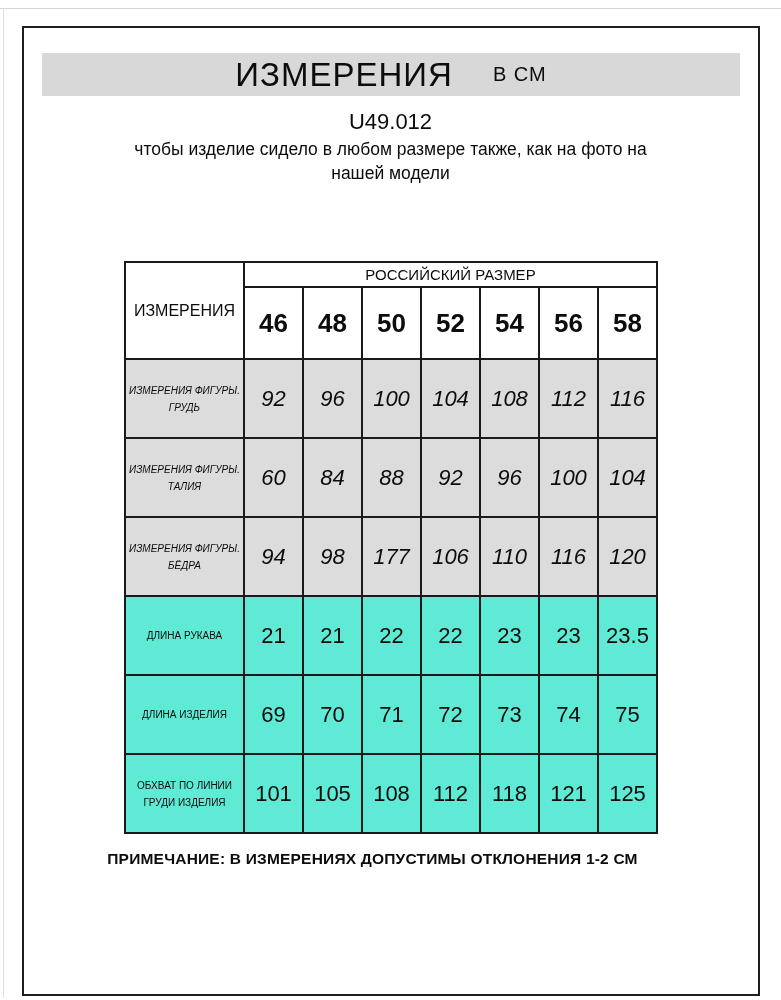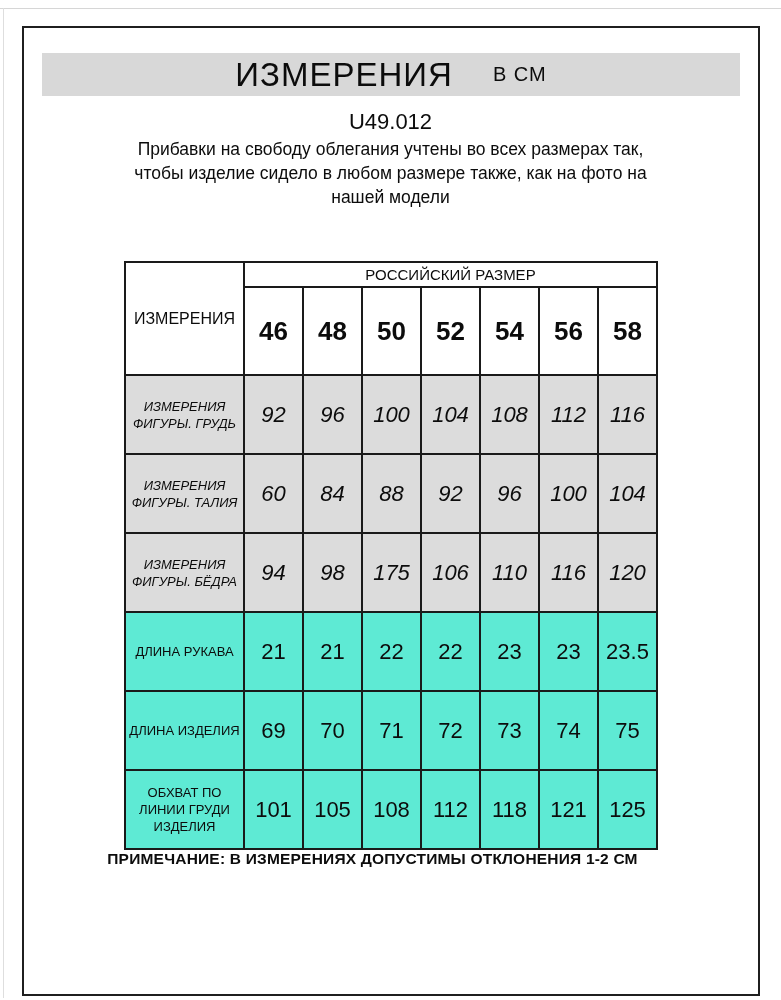--- a/index.html
+++ b/index.html
@@ -48,24 +48,24 @@
     position: absolute; left: 124px; top: 261px;
     width: 533px; border-collapse: collapse; table-layout: fixed;
   }
   .size-table th, .size-table td {
     border: 2px solid #1a1a1a; text-align: center; vertical-align: middle;
     padding: 0; color: #0c0c0c;
   }
   .group-header-row { height: 25px; }
   .group-header { font-size: 15px; font-weight: normal; border-radius: 9px; }
   .corner-header { font-size: 16px; font-weight: normal; }
-  .sizes-row { height: 88px; }
+  .sizes-row { height: 72px; }
   .sizes-row th { font-size: 26px; font-weight: bold; }
   .body-row { height: 79px; }
-  .row-label { font-size: 13px; line-height: 17px; padding: 2px 6px; }
+  .row-label { font-size: 10px; line-height: 17px; padding: 2px 6px; }
   .cell-value { font-size: 22px; }
   tr.figure td { background: #dcdcdc; font-style: italic; }
   tr.product td { background: #5eead4; }
   .footnote {
     position: absolute; left: 0; top: 850px; width: 745px;
     text-align: center; font-size: 15.5px; font-weight: bold; color: #0c0c0c;
     letter-spacing: 0.2px;
   }
 </style>
 </head>
@@ -76,21 +76,20 @@
 <div class="page-border"></div>
 
 <div class="header-bar">
   <span class="title-main">ИЗМЕРЕНИЯ</span>
   <span class="title-unit">В СМ</span>
 </div>
 
 <div class="article-code">U49.012</div>
 
 <div class="description">
-  <div>Прибавки на свободу облегания учтены во всех размерах так,</div>
   <div>чтобы изделие сидело в любом размере также, как на фото на</div>
   <div>нашей модели</div>
 </div>
 
 <table class="size-table">
   <colgroup>
     <col style="width:119px">
     <col style="width:59px">
       <col style="width:59px">
       <col style="width:59px">
@@ -130,21 +129,21 @@
     <td class="cell-value">88</td>
     <td class="cell-value">92</td>
     <td class="cell-value">96</td>
     <td class="cell-value">100</td>
     <td class="cell-value">104</td>
   </tr>
   <tr class="body-row figure">
     <td class="row-label">ИЗМЕРЕНИЯ ФИГУРЫ. БЁДРА</td>
     <td class="cell-value">94</td>
     <td class="cell-value">98</td>
-    <td class="cell-value">175</td>
+    <td class="cell-value">177</td>
     <td class="cell-value">106</td>
     <td class="cell-value">110</td>
     <td class="cell-value">116</td>
     <td class="cell-value">120</td>
   </tr>
   <tr class="body-row product">
     <td class="row-label">ДЛИНА РУКАВА</td>
     <td class="cell-value">21</td>
     <td class="cell-value">21</td>
     <td class="cell-value">22</td>

